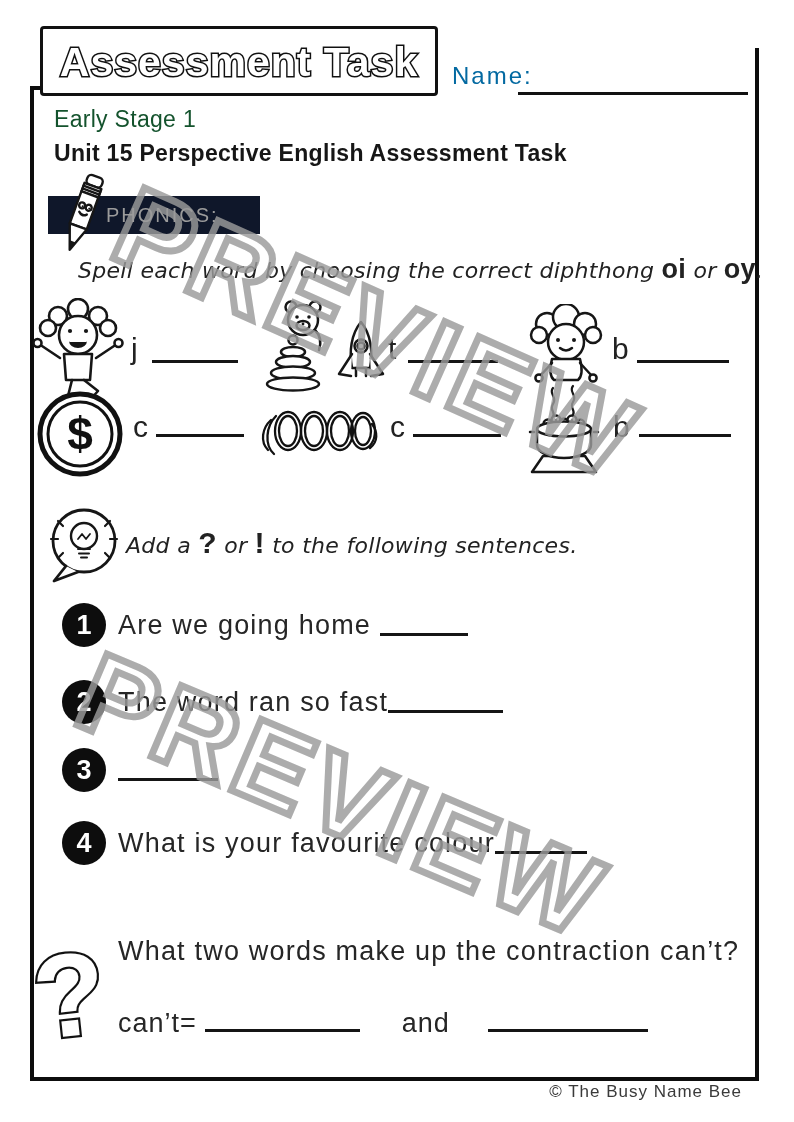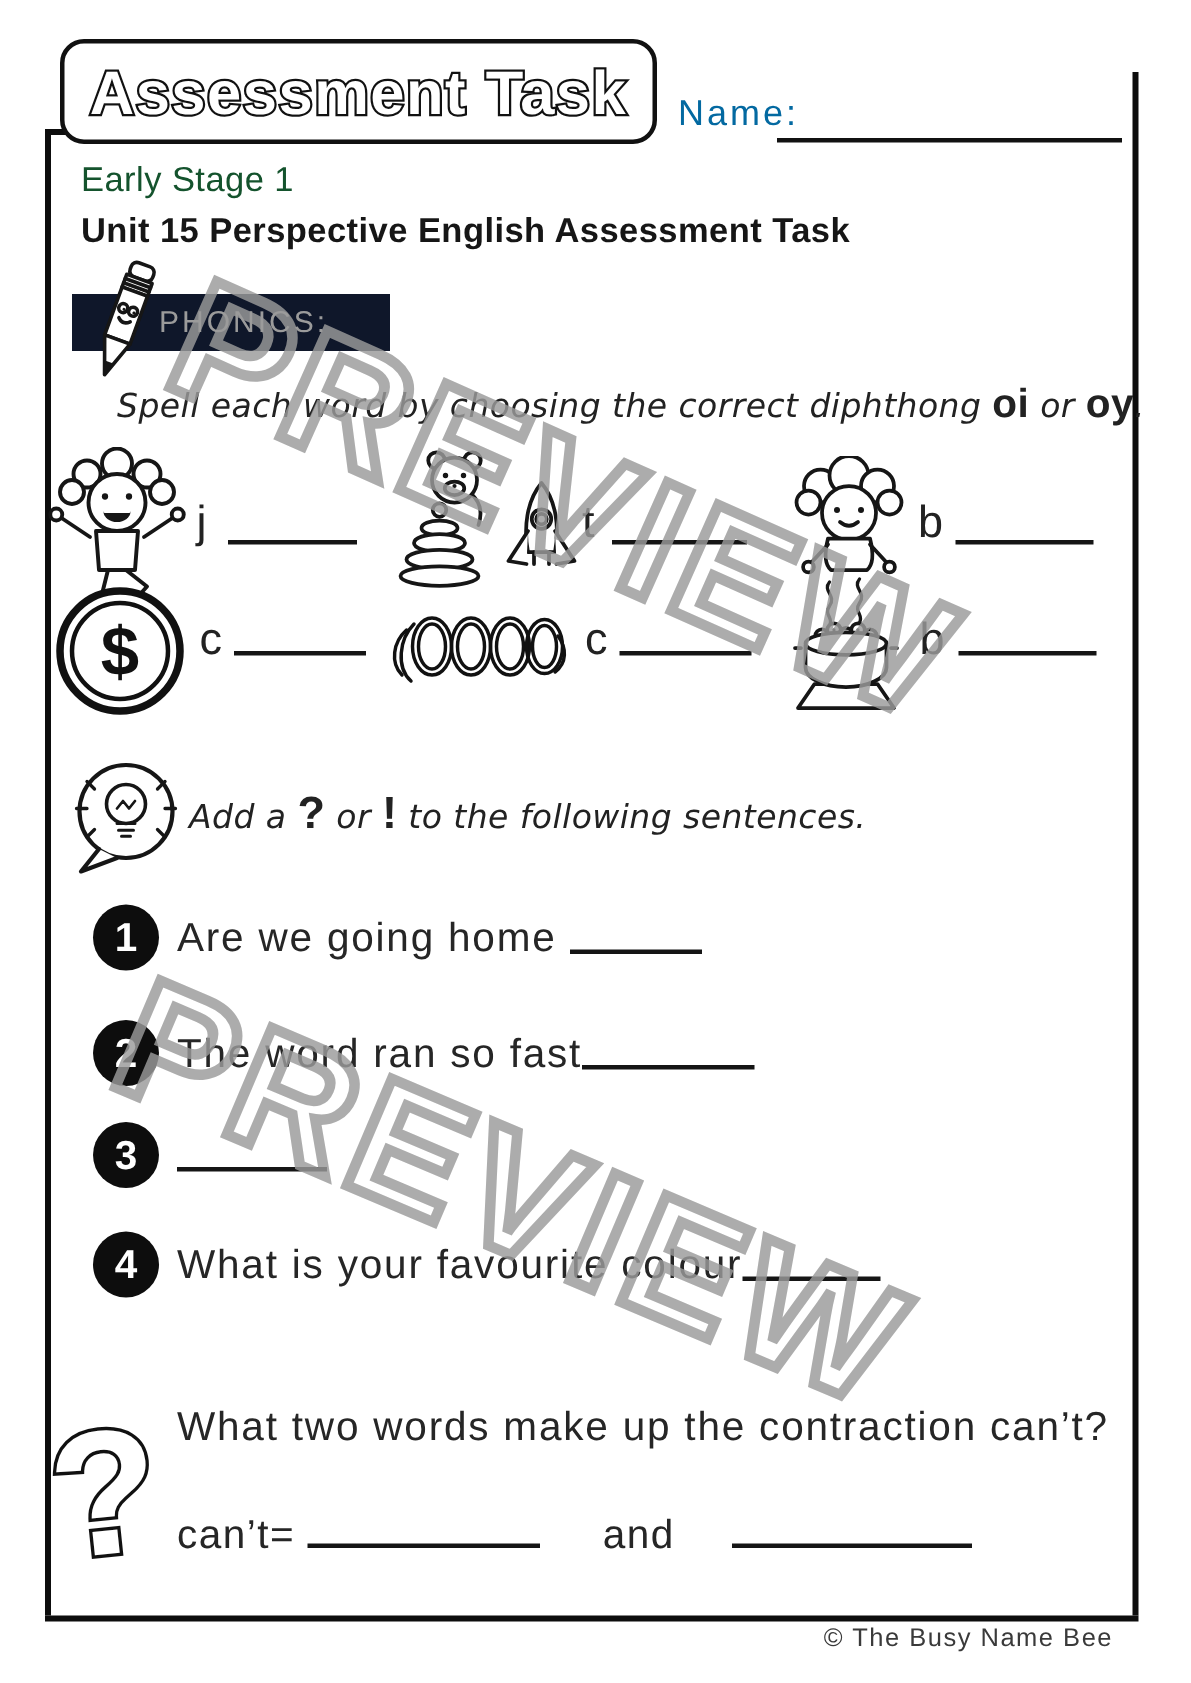--- a/index.html
+++ b/index.html
@@ -6,21 +6,21 @@
   #page{position:relative;width:794px;height:1122px;background:#ffffff;overflow:hidden;
         font-family:"Liberation Sans",sans-serif;color:#1c1c1c;}
   .abs{position:absolute;}
   
   .b-left{left:30px;top:86px;height:991px;width:0;border-left:4px solid #0d0d0d;}
   .b-right{left:755px;top:48px;height:1029px;width:0;border-left:4px solid #0d0d0d;}
   .b-bottom{left:30px;top:1077px;width:729px;height:0;border-top:4px solid #0d0d0d;}
   .b-stub{left:30px;top:86px;width:18px;height:0;border-top:4px solid #0d0d0d;}
   
   .title-box{left:40px;top:26px;width:392px;height:64px;background:#fff;border:3px solid #111;
-             border-radius:16px;z-index:4;display:flex;align-items:center;justify-content:center;}
+             border-radius:4px;z-index:4;display:flex;align-items:center;justify-content:center;}
   
   .name-label{left:452px;top:62px;font-size:24px;letter-spacing:2px;color:#0369a1;}
   .name-line{left:518px;top:92px;width:230px;height:0;border-top:3px solid #111;}
   
   .h1{left:54px;top:106px;font-size:23px;font-weight:normal;letter-spacing:.3px;color:#14532d;}
   .h2{left:54px;top:140px;font-size:23px;font-weight:bold;letter-spacing:.3px;color:#161616;}
   
   .ph-bar{left:48px;top:196px;width:212px;height:38px;background:#0f172a;display:flex;align-items:center;}
   .ph-text{margin-left:58px;font-size:20px;letter-spacing:2px;color:#9b9b9b;}
   .pencil-wrap{left:50px;top:170px;transform:rotate(20deg);transform-origin:50% 50%;z-index:2;}

